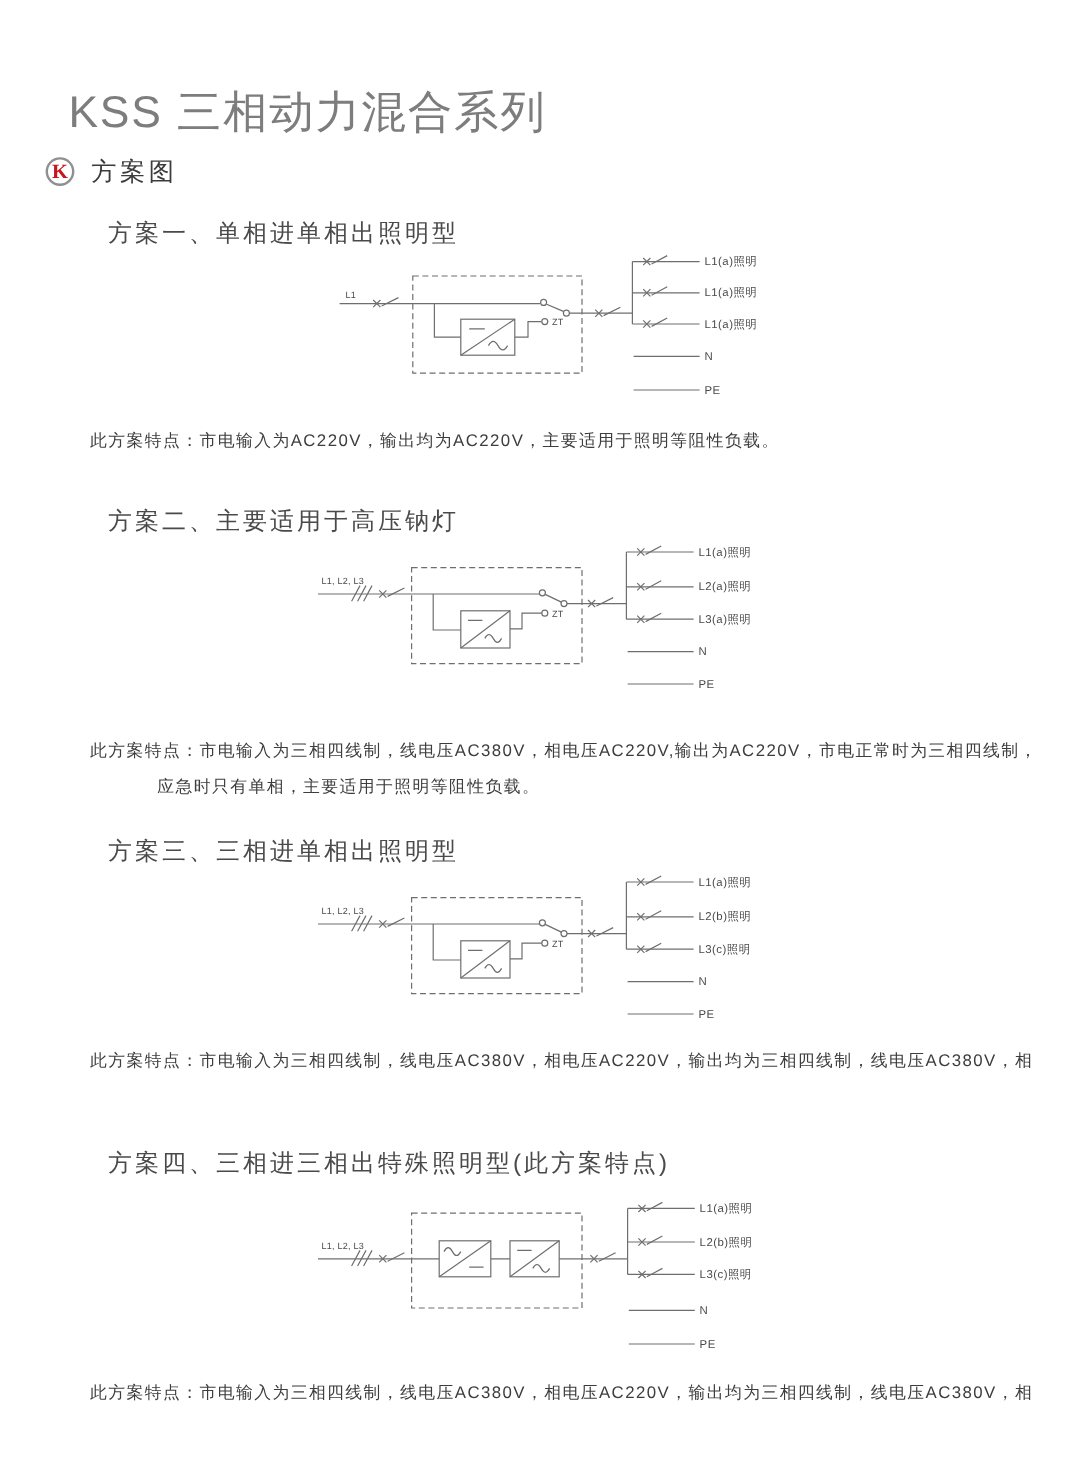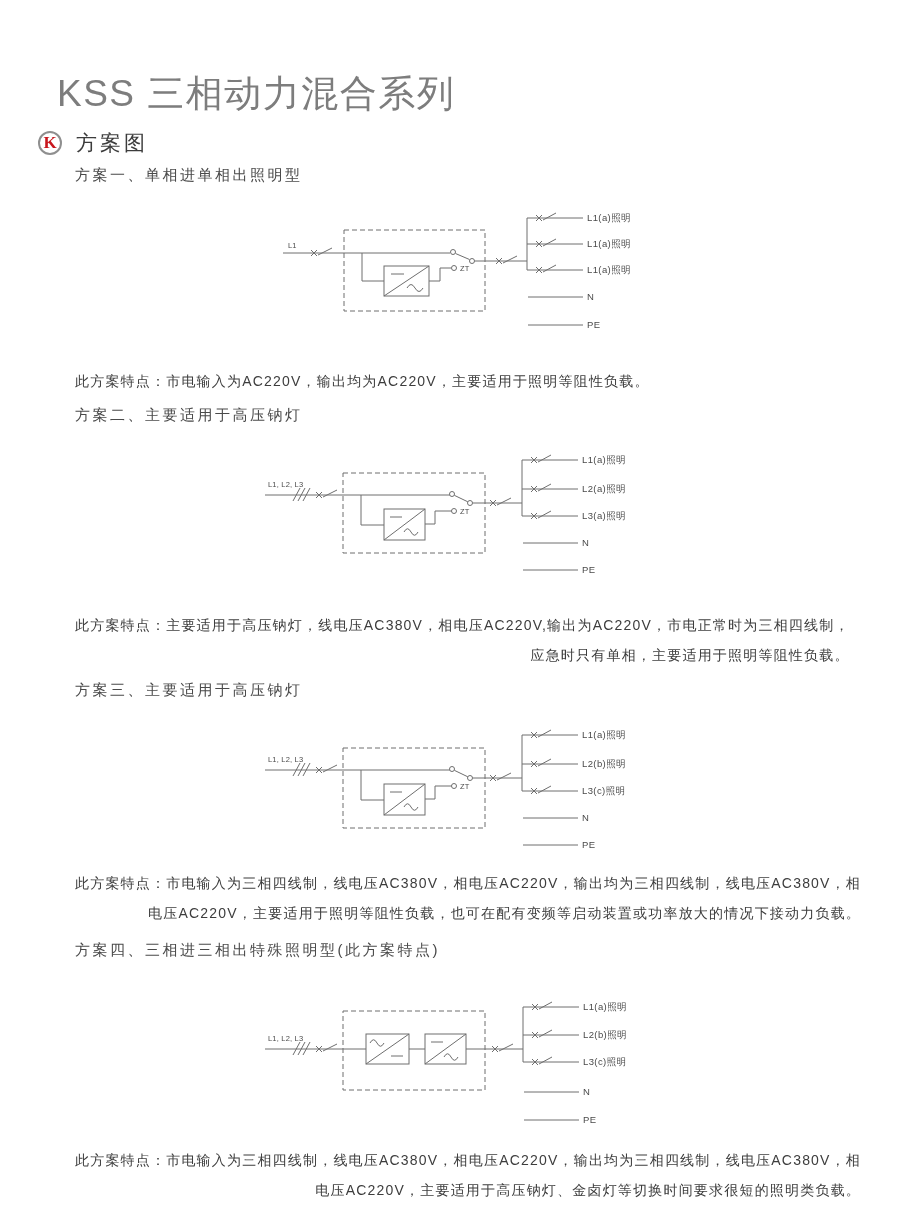--- a/index.html
+++ b/index.html
@@ -13,29 +13,29 @@
   }
   .section-head{position:absolute;left:38px;top:129px;display:flex;align-items:center;gap:14px;}
   .k-badge{
     width:24px;height:24px;border:2px solid #8f8f8f;border-radius:50%;
     color:#c8161d;font-family:"Liberation Serif",serif;font-size:17px;font-weight:700;
     display:flex;align-items:center;justify-content:center;box-sizing:border-box;
   }
   .section-title{font-size:21px;font-weight:500;color:#3c3c3c;letter-spacing:3px;}
   .scheme{position:absolute;left:0;width:900px;}
   .scheme h2{
-    position:absolute;left:75px;top:0;margin:0;font-size:15px;font-weight:500;
+    position:absolute;left:75px;top:0;margin:15px;font-size:20px;font-weight:500;
     color:#4a4a4a;letter-spacing:2.5px;white-space:nowrap;
   }
   .diagram{position:absolute;}
   .note{
     position:absolute;left:75px;margin:0;font-size:14px;color:#3d3d3d;
     letter-spacing:1.2px;line-height:30px;white-space:nowrap;
   }
-  .note-cont{margin-left:56px;text-align:right;}
+  .note-cont{margin-left:56px;}
   
   svg .wire, svg path, svg rect{stroke:#6e6e6e;stroke-width:1;fill:none;}
   svg .dash{stroke-dasharray:5 3;}
   svg circle{stroke:#6e6e6e;stroke-width:1;fill:#ffffff;}
   svg text{stroke:none;fill:#4a4a4a;font-family:"Liberation Sans",sans-serif;
     font-size:9.5px;letter-spacing:0.4px;}
   svg text.lbl-sm{font-size:7.5px;letter-spacing:0.2px;}
   #scheme1{top:166px;} #scheme2{top:406px;} #scheme3{top:681px;} #scheme4{top:941px;}
 </style>
 </head>
@@ -92,21 +92,21 @@
         </g>
         <text x="7" y="48" class="lbl-sm">L1</text>
         <text x="179" y="71" class="lbl-sm">ZT</text>
         <text x="306" y="21">L1(a)照明</text>
         <text x="306" y="47">L1(a)照明</text>
         <text x="306" y="73">L1(a)照明</text>
         <text x="306" y="100">N</text>
         <text x="306" y="128">PE</text>
       </svg>
     </div>
-    <p class="note" style="top:200px;text-align:center;">
+    <p class="note" style="top:186px;text-align:center;">
       <span>此方案特点：</span><span>市电输入为AC220V，输出均为AC220V，主要适用于照明等阻性负载。</span>
     </p>
   </section>
 
   <section class="scheme" id="scheme2">
     <h2>方案二、主要适用于高压钠灯</h2>
     <div class="diagram" style="left:263px;top:44px;">
       <svg width="365" height="135" viewBox="0 0 365 135">
         <g>
           <path d="M2,45 H187"></path>
@@ -148,27 +148,27 @@
         <text x="5" y="37" class="lbl-sm">L1, L2, L3</text>
         <text x="197" y="64" class="lbl-sm">ZT</text>
         <text x="319" y="13">L1(a)照明</text>
         <text x="319" y="42">L2(a)照明</text>
         <text x="319" y="69">L3(a)照明</text>
         <text x="319" y="96">N</text>
         <text x="319" y="123">PE</text>
       </svg>
     </div>
     <p class="note" style="top:204px;">
-      <span>此方案特点：</span><span>主要适用于高压钠灯，线电压AC380V，相电压AC220V,输出为AC220V，市电正常时为三相四线制，</span>
+      <span>此方案特点：</span><span>市电输入为三相四线制，线电压AC380V，相电压AC220V,输出为AC220V，市电正常时为三相四线制，</span>
       <span class="note-cont" style="display:block;">应急时只有单相，主要适用于照明等阻性负载。</span>
     </p>
   </section>
 
   <section class="scheme" id="scheme3">
-    <h2>方案三、主要适用于高压钠灯</h2>
+    <h2>方案三、三相进单相出照明型</h2>
     <div class="diagram" style="left:263px;top:44px;">
       <svg width="365" height="135" viewBox="0 0 365 135">
         <g>
           <path d="M2,45 H187"></path>
           <path d="M98,45 V75 H121"></path>
           <path d="M162,74 H172 V61 H189"></path>
           <path d="M209.5,53 H259"></path>
           <path d="M259,10 V66"></path>
           <path d="M259,10 H315"></path>
             <path d="M259,39 H315"></path>
@@ -205,21 +205,20 @@
         <text x="197" y="64" class="lbl-sm">ZT</text>
         <text x="319" y="13">L1(a)照明</text>
         <text x="319" y="42">L2(b)照明</text>
         <text x="319" y="69">L3(c)照明</text>
         <text x="319" y="96">N</text>
         <text x="319" y="123">PE</text>
       </svg>
     </div>
     <p class="note" style="top:187px;">
       <span>此方案特点：</span><span>市电输入为三相四线制，线电压AC380V，相电压AC220V，输出均为三相四线制，线电压AC380V，相</span>
-      <span class="note-cont" style="display:block;">电压AC220V，主要适用于照明等阻性负载，也可在配有变频等启动装置或功率放大的情况下接动力负载。</span>
     </p>
   </section>
 
   <section class="scheme" id="scheme4">
     <h2>方案四、三相进三相出特殊照明型(此方案特点)</h2>
     <div class="diagram" style="left:263px;top:39px;">
       <svg width="365" height="152" viewBox="0 0 365 152">
         <g>
           <path d="M2,69 H103"></path>
           <path d="M146,69 H162"></path>
@@ -259,17 +258,16 @@
         <text x="5" y="61" class="lbl-sm">L1, L2, L3</text>
         <text x="320" y="30">L1(a)照明</text>
         <text x="320" y="58">L2(b)照明</text>
         <text x="320" y="85">L3(c)照明</text>
         <text x="320" y="115">N</text>
         <text x="320" y="143">PE</text>
       </svg>
     </div>
     <p class="note" style="top:204px;">
       <span>此方案特点：</span><span>市电输入为三相四线制，线电压AC380V，相电压AC220V，输出均为三相四线制，线电压AC380V，相</span>
-      <span class="note-cont" style="display:block;">电压AC220V，主要适用于高压钠灯、金卤灯等切换时间要求很短的照明类负载。</span>
     </p>
   </section>
 
 </div>
 
 </body></html>

